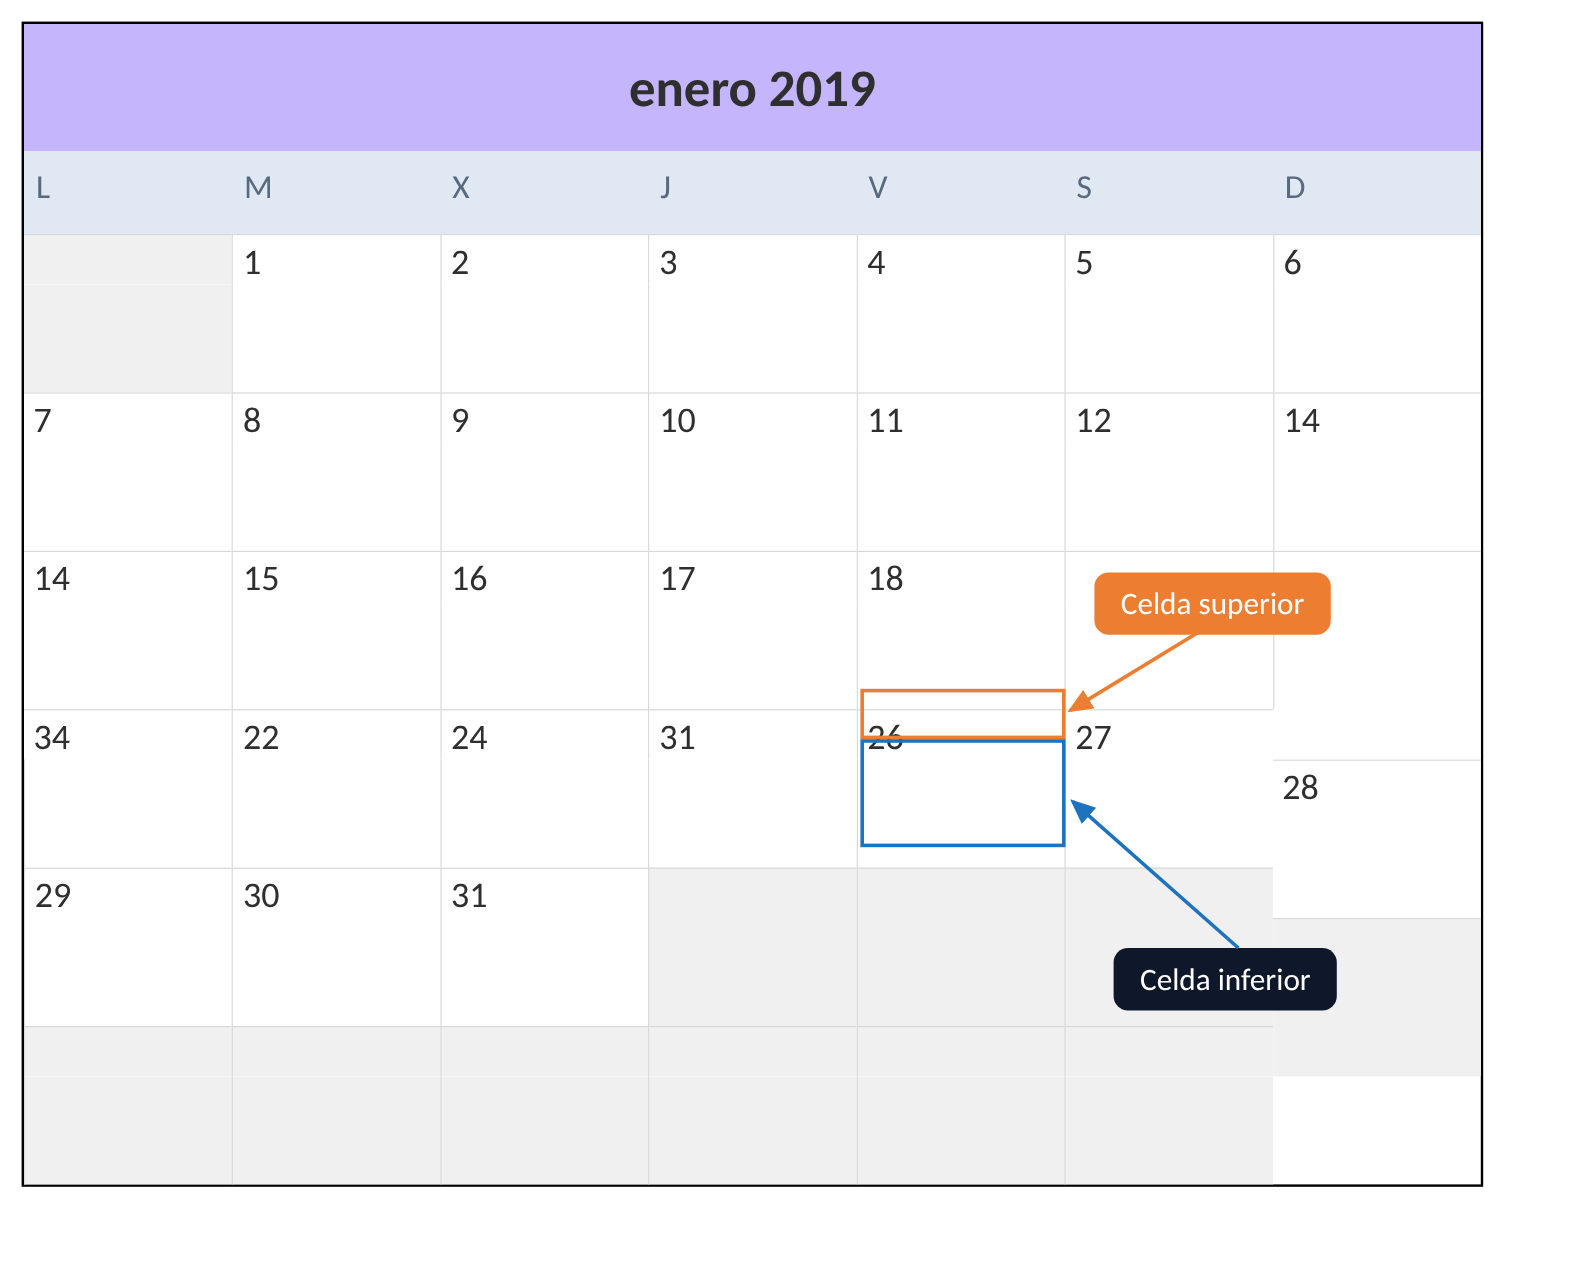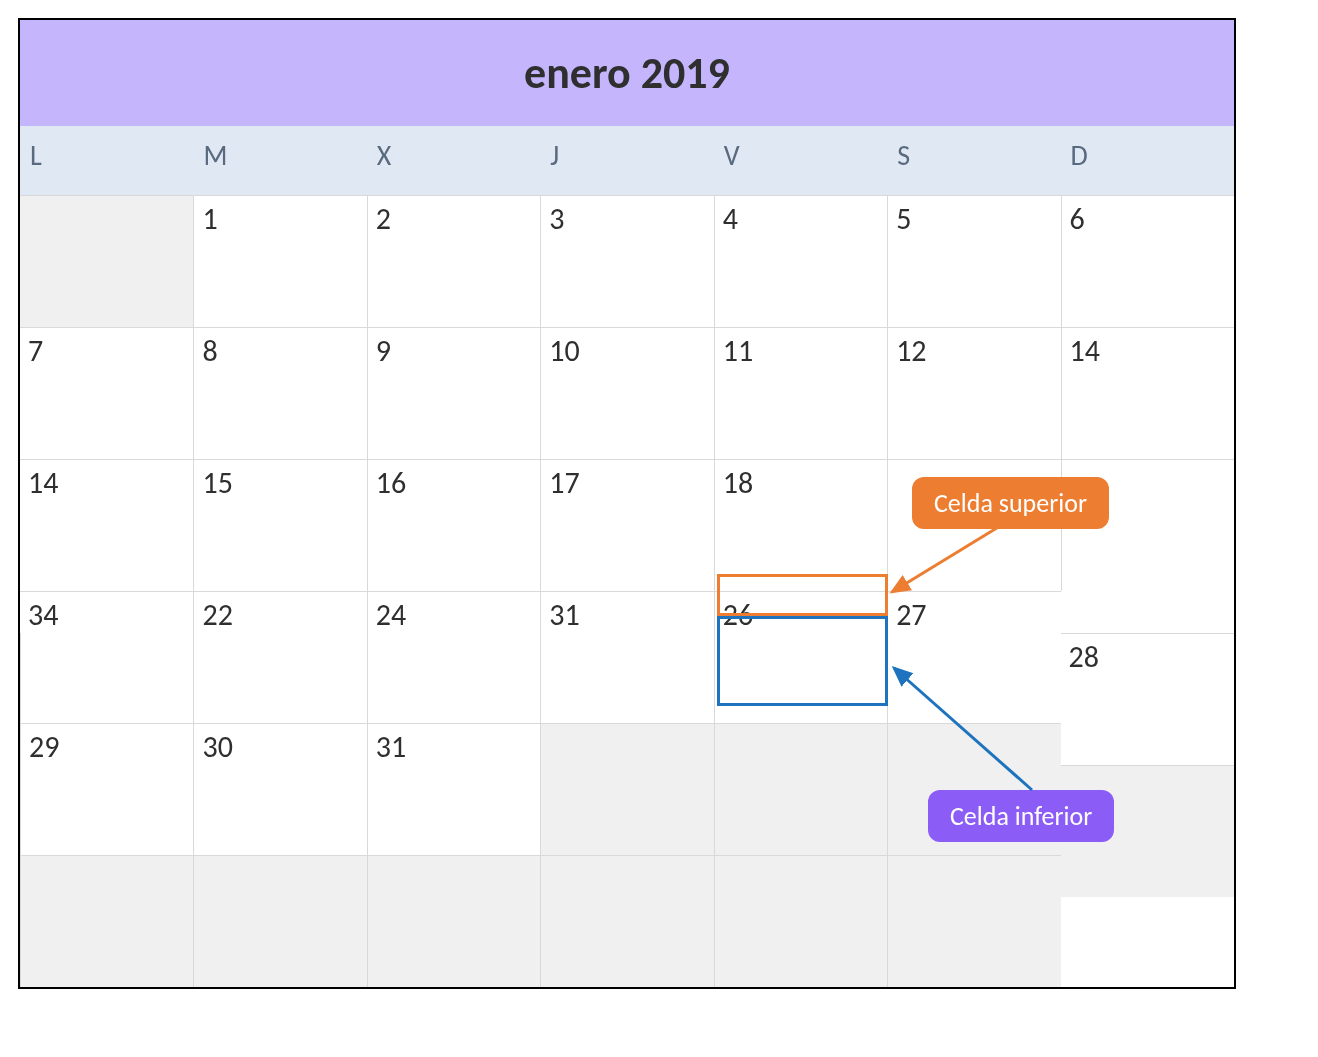--- a/index.html
+++ b/index.html
@@ -70,21 +70,21 @@
     
     .callout {
       position: absolute;
       color: #ffffff;
       font-size: 26px;
       padding: 10px 22px;
       border-radius: 12px;
       white-space: nowrap;
     }
     .callout-orange { background: #ec7d31; }
-    .callout-blue { background: #8b5cf6; }
+    .callout-blue { background: #0f172a; }
     .arrow-svg {
       position: absolute;
       pointer-events: none;
       overflow: visible;
     }
   </style>
 </head>
 <body>
 
 <div class="calendar-container">

